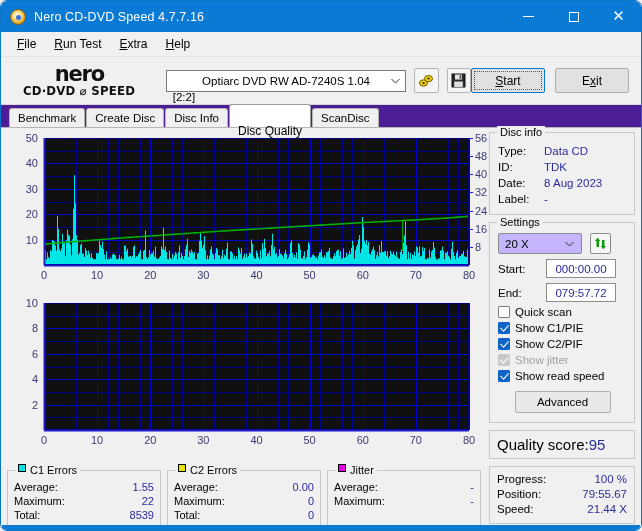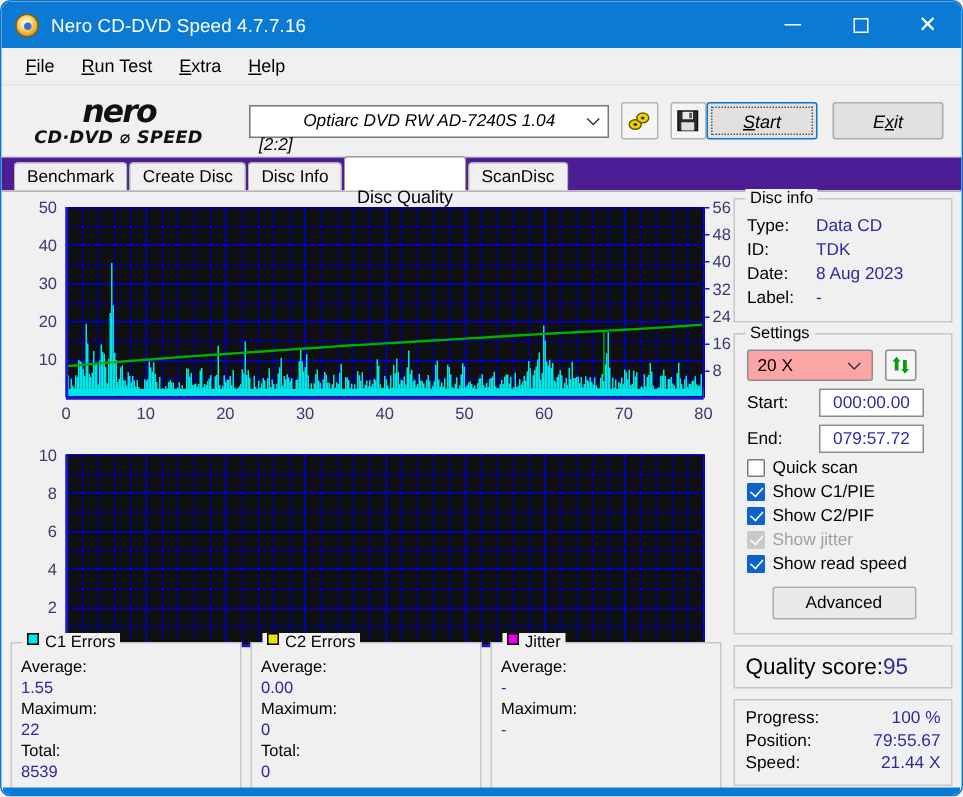--- a/index.html
+++ b/index.html
@@ -85,21 +85,20 @@
   .menu-item u { text-decoration: underline; }
 
   
   .toolbar {
     height: 48px;
     display: flex;
     align-items: center;
     padding: 0 10px;
     background: #f0f0f0;
     border-bottom: 1px solid #d8d8d8;
-    font-style: italic;
   }
   .logo {
     width: 140px;
     display: flex;
     flex-direction: column;
     align-items: center;
     justify-content: center;
     line-height: 1;
     user-select: none;
   }
@@ -251,21 +250,20 @@
     width: 8px; height: 8px;
     border: 1px solid #000;
     display: inline-block;
   }
   .legend-line {
     display: flex;
     justify-content: space-between;
     font-size: 11px;
     color: #000;
     line-height: 14px;
-    flex-direction: column;
   }
   .legend-line .val { color: #2b2b9e; }
 
   
   .group {
     position: relative;
     border: 1px solid #c8c8c8;
     background: #f0f0f0;
     margin-bottom: 7px;
     padding: 10px 7px 7px 8px;
@@ -283,21 +281,21 @@
     display: flex;
     font-size: 11.5px;
     line-height: 16px;
     color: #000;
   }
   .kv .k { width: 46px; flex: none; }
   .kv .v { color: #2b2b9e; }
 
   .sel {
     width: 84px; height: 21px;
-    background: #fca5a5;
+    background: #c4b5fd;
     border: 1px solid #8d8d8d;
     border-radius: 2px;
     font-size: 11.5px;
     display: flex; align-items: center;
     padding-left: 6px;
     position: relative;
     color: #000;
   }
   .sel .combo-arrow { right: 2px; top: 1px; height: 17px; }
   .refresh-btn {

